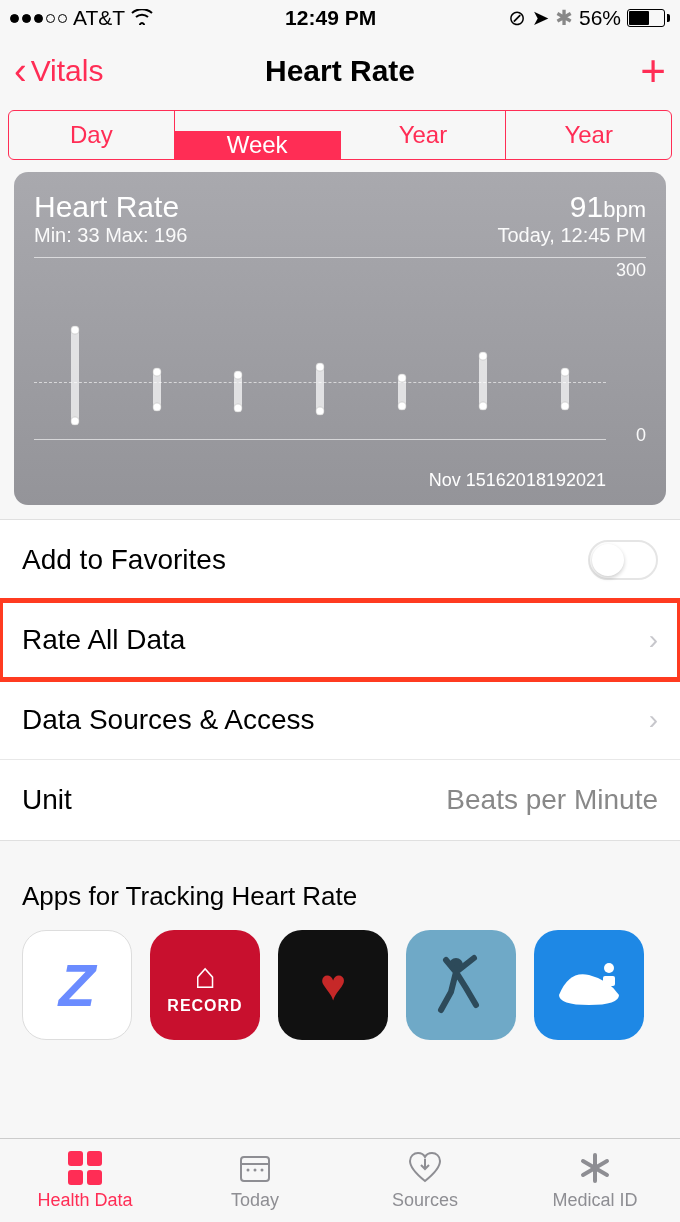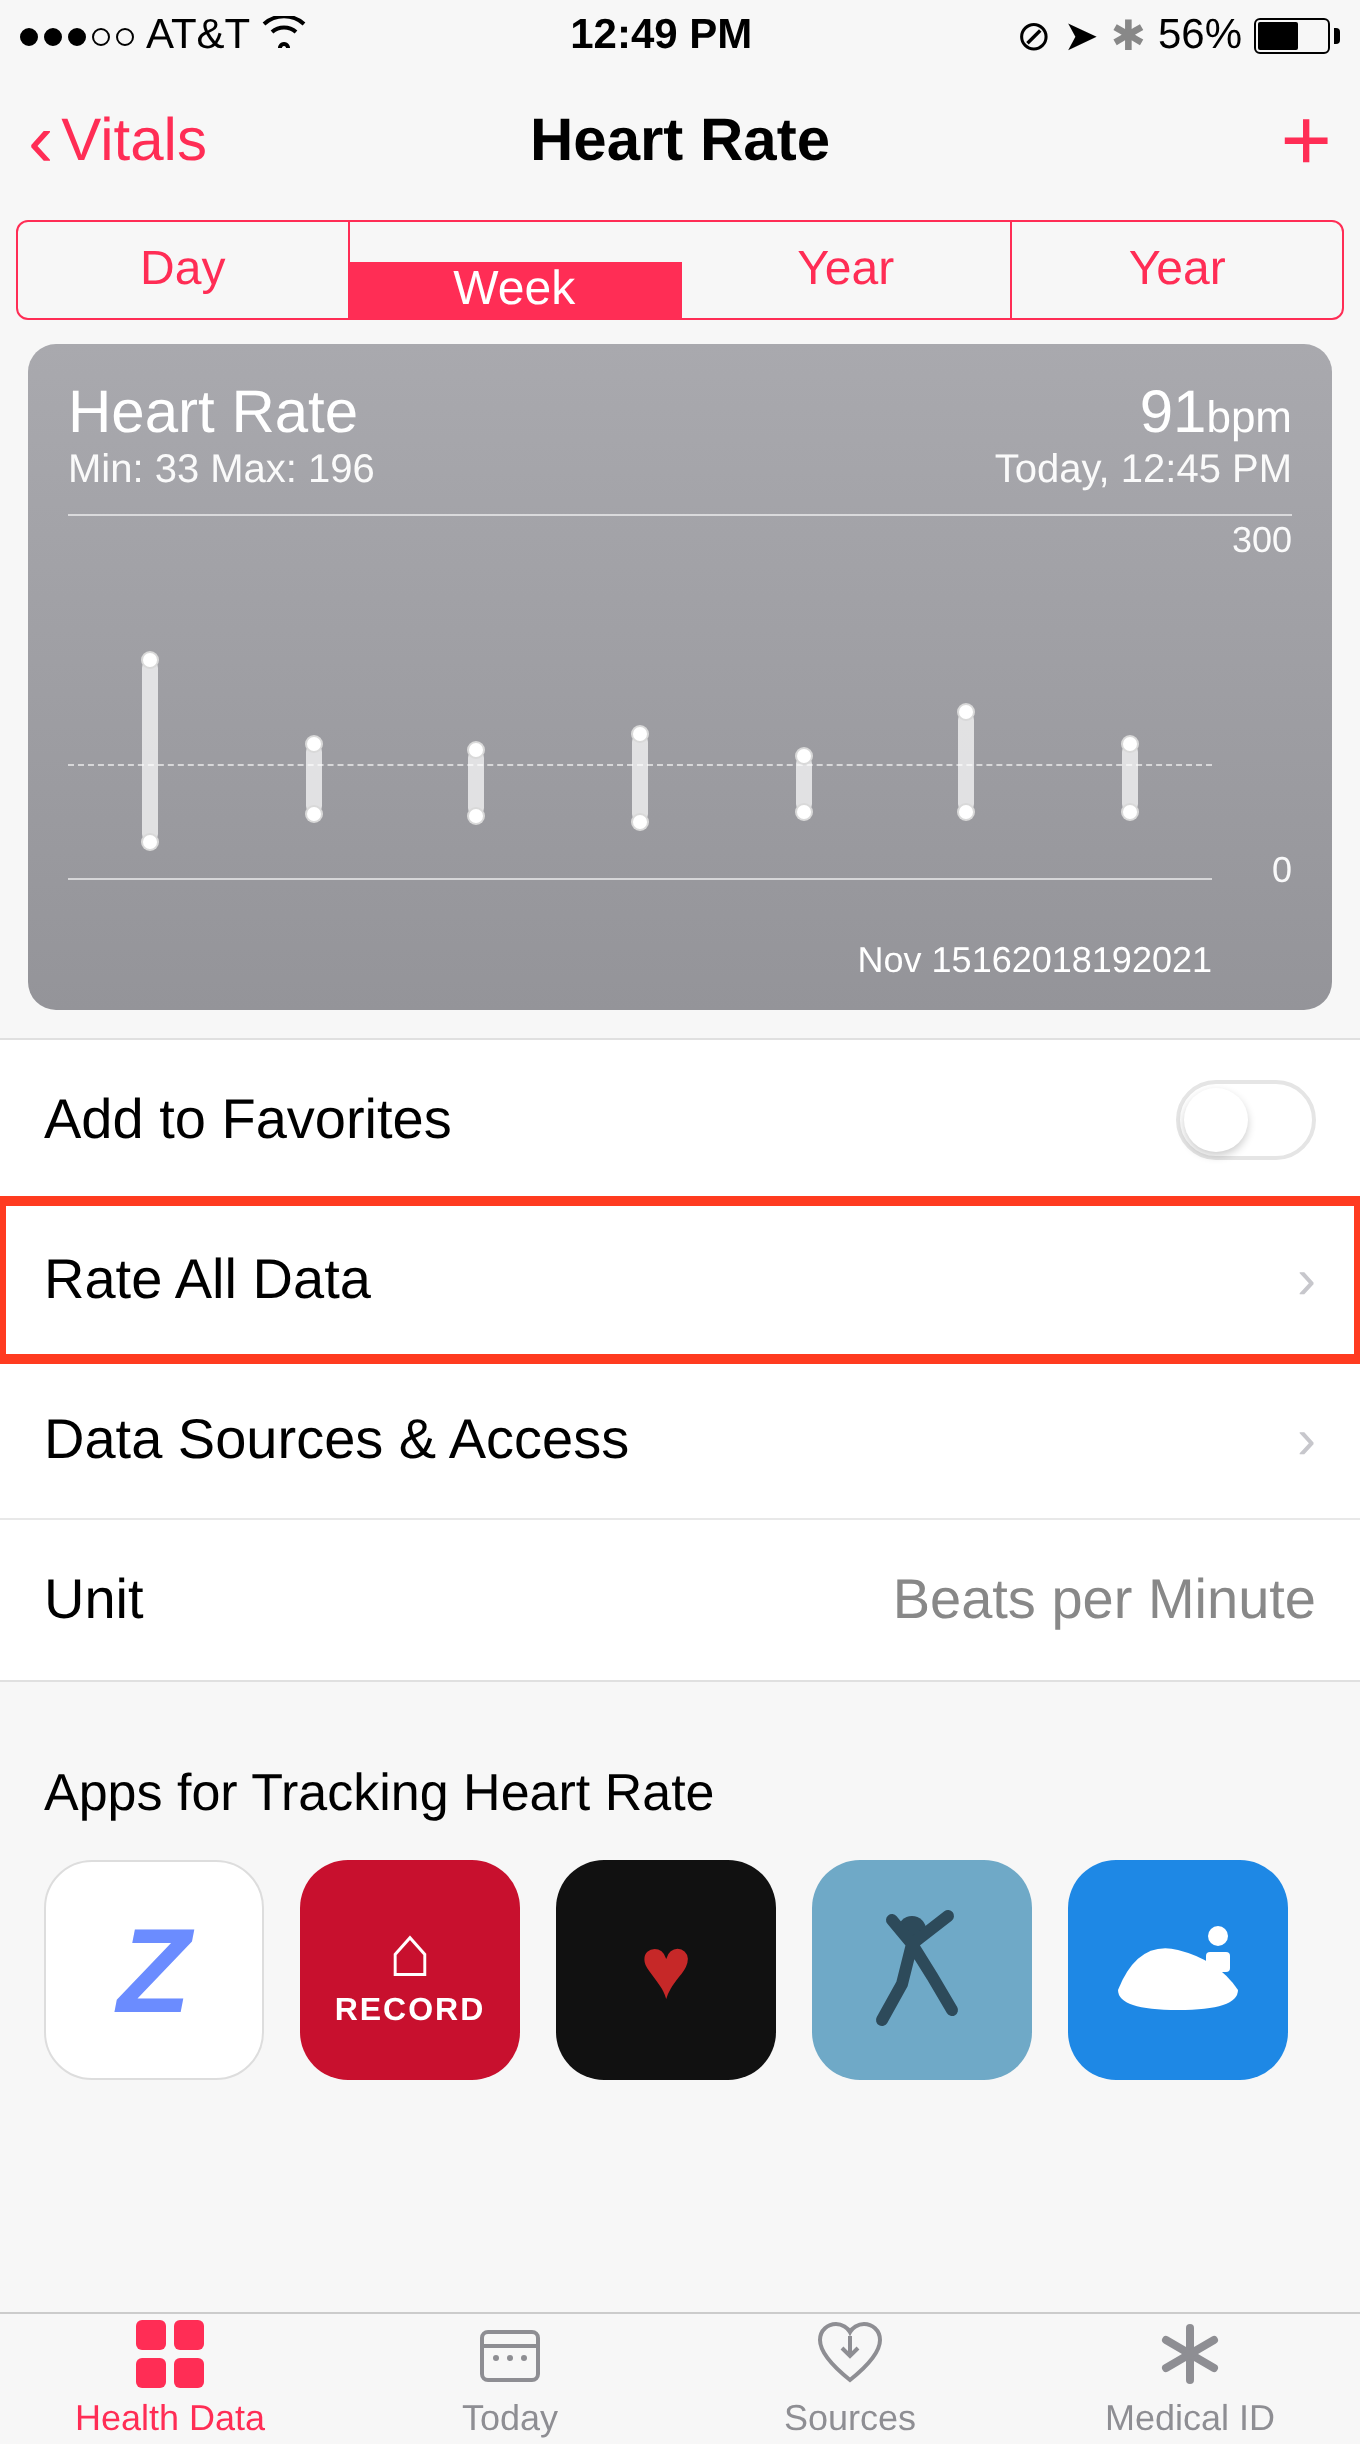--- a/index.html
+++ b/index.html
@@ -125,21 +125,21 @@
 .app1 { background: #fff; border: 1px solid #ddd; color: #6b8cff; font-style: italic; font-size: 60px; }
 .app2 { background: #c8102e; flex-direction: column; font-size: 16px; }
 .app3 { background: #111; }
 .app4 { background: #6fa9c7; }
 .app5 { background: #1e88e5; }
 
 
 .tab-bar {
   position: absolute;
   bottom: 0; left: 0; right: 0;
-  height: 66px;
+  height: 84px;
   background: #f7f7f7;
   border-top: 1px solid #ccc;
   display: flex;
 }
 .tab { flex: 1; display: flex; flex-direction: column; align-items: center; justify-content: center; gap: 4px; color: #8e8e93; font-size: 18px; }
 .tab.active { color: #ff2d55; }
 .tab-icon { width: 36px; height: 36px; display: flex; align-items: center; justify-content: center; }
 .grid4 { display: grid; grid-template-columns: 1fr 1fr; gap: 4px; }
 .grid4 div { width: 15px; height: 15px; border-radius: 3px; background: #ff2d55; }
 </style>

